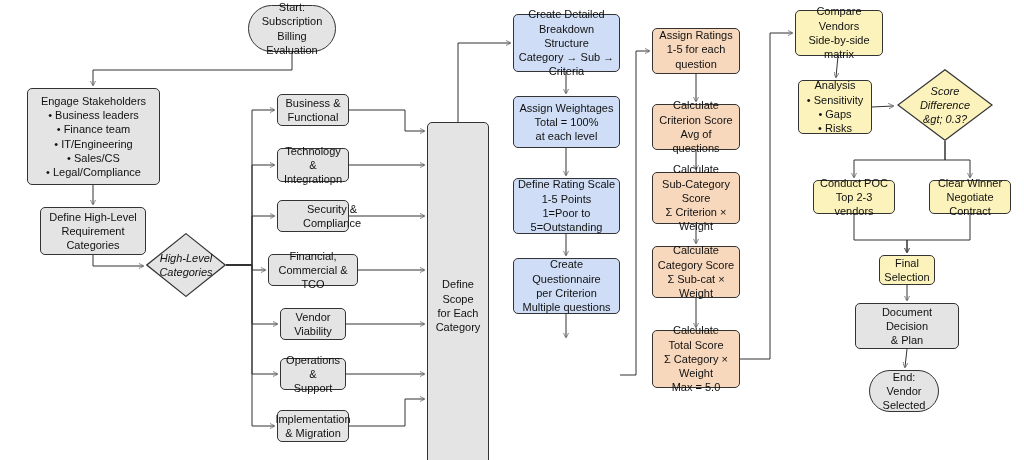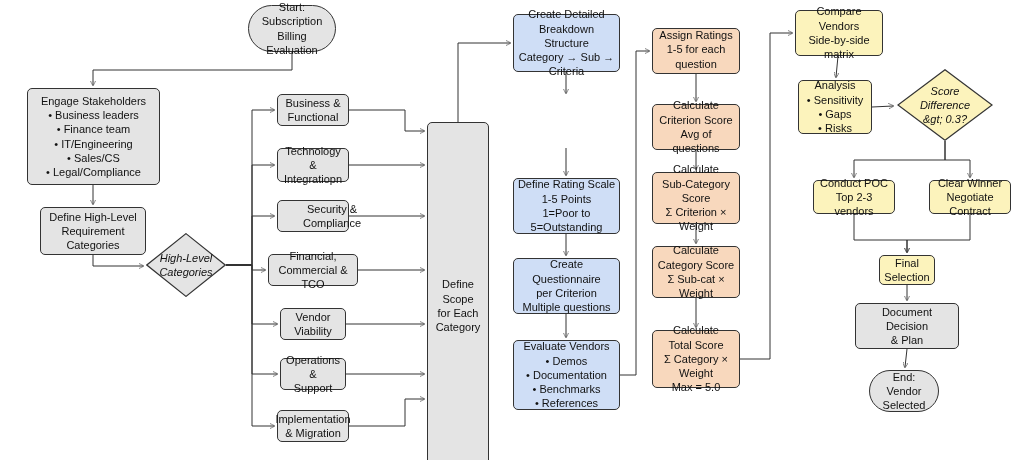--- a/index.html
+++ b/index.html
@@ -165,38 +165,36 @@
 for Each
 Category</span>
   </div>
 
   <div class="node rect blue" id="n-blue1">
     <span class="lbl">Create Detailed
 Breakdown Structure
 Category → Sub →
 Criteria</span>
   </div>
+  <div class="node rect blue" id="n-blue2">
+    <span class="lbl">Assign Weightages
+Total = 100%
+at each level</span>
+  </div>
   <div class="node rect blue" id="n-blue3">
     <span class="lbl">Define Rating Scale
 1-5 Points
 1=Poor to
 5=Outstanding</span>
   </div>
   <div class="node rect blue" id="n-blue4">
     <span class="lbl">Create
 Questionnaire
 per Criterion
 Multiple questions</span>
-  </div>
-  <div class="node rect blue" id="n-blue5">
-    <span class="lbl">Evaluate Vendors
-• Demos
-• Documentation
-• Benchmarks
-• References</span>
   </div>
 
   <div class="node rect orange" id="n-orange1">
     <span class="lbl">Assign Ratings
 1-5 for each
 question</span>
   </div>
   <div class="node rect orange" id="n-orange2">
     <span class="lbl">Calculate
 Criterion Score

